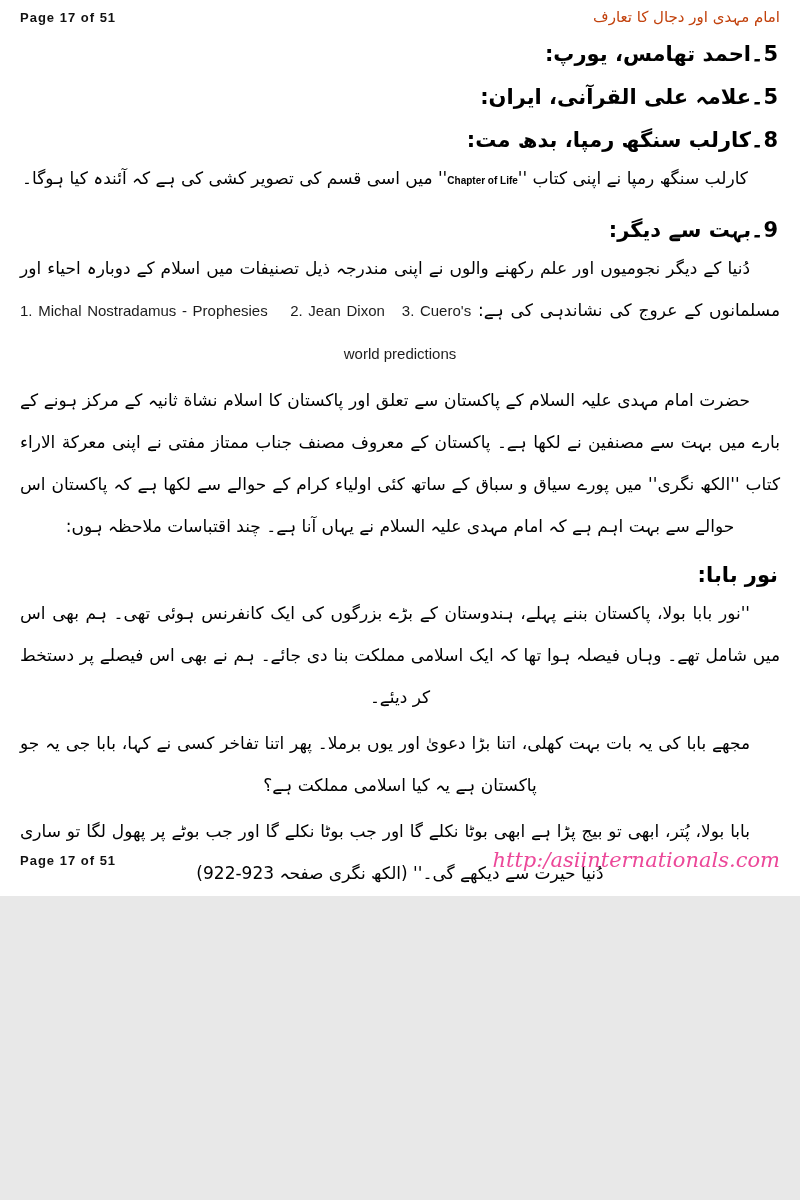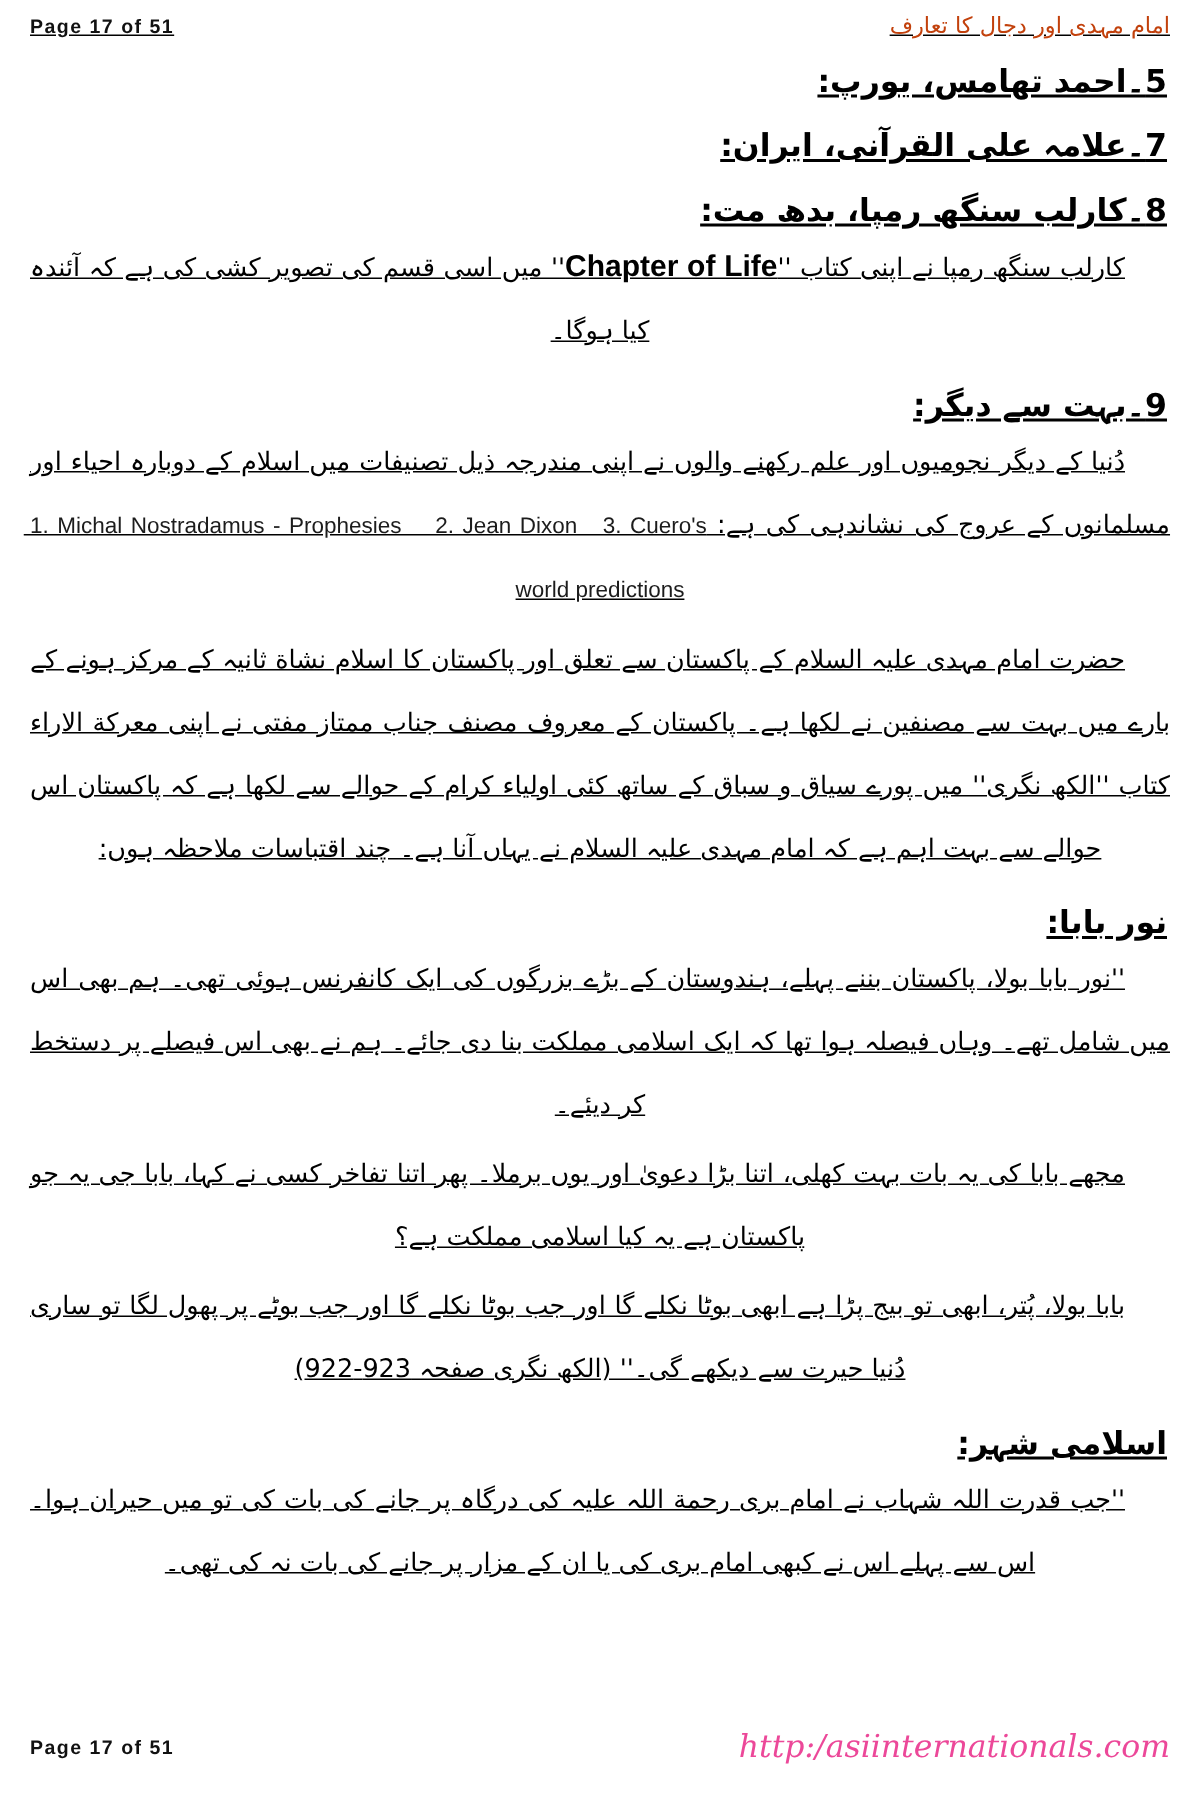--- a/index.html
+++ b/index.html
@@ -1,27 +1,26 @@
 <!DOCTYPE html>
 <html lang="ur"><head>
 <meta charset="utf-8">
 <style>
   html, body { margin: 0; padding: 0; background: #e8e8e8; }
   .page {
     position: relative;
     width: 800px;
-    height: 1200px;
+    height: 896px;
     margin: 0 auto;
     background: #ffffff;
     box-sizing: border-box;
     padding: 8px 20px 0 20px;
     overflow: hidden;
     font-family: "DejaVu Sans", sans-serif;
     color: #000000;
-    text-decoration: underline;
   }
   
   .topbar, .bottombar {
     display: flex;
     justify-content: space-between;
     align-items: baseline;
   }
   .page-label {
     font-family: "Liberation Sans", sans-serif;
     font-weight: bold;
@@ -70,21 +69,21 @@
     text-indent: 30px;
     margin: 0 0 4px 0;
   }
   .latin {
     direction: ltr;
     unicode-bidi: embed;
     font-family: "Liberation Sans", sans-serif;
     white-space: pre-wrap;
   }
   .latin-book {
-    font-size: 20px;
+    font-size: 10px;
     font-weight: bold;
     margin-top: 25px;
   }
   .latin-list {
     font-size: 15px;
     color: #1c1c1c;
   }
 </style>
 </head>
 <body>
@@ -93,21 +92,21 @@
 
   <div class="topbar">
     <span class="page-label">Page 17 of 51</span>
     <span class="doc-title" dir="rtl">امام مہدی اور دجال کا تعارف</span>
   </div>
 
   <div class="content">
 
     <h2 class="heading">5۔احمد تھامس، یورپ:</h2>
 
-    <h2 class="heading">7۔علامہ علی القرآنی، ایران:</h2>
+    <h2 class="heading">5۔علامہ علی القرآنی، ایران:</h2>
 
     <h2 class="heading">8۔کارلب سنگھ رمپا، بدھ مت:</h2>
     <p class="para"><span>کارلب سنگھ رمپا نے اپنی کتاب ''</span><span class="latin latin-book" dir="ltr">Chapter of Life</span><span>'' میں اسی قسم کی تصویر کشی کی ہے کہ آئندہ کیا ہوگا۔</span></p>
 
     <h2 class="heading">9۔بہت سے دیگر:</h2>
     <p class="para"><span>دُنیا کے دیگر نجومیوں اور علم رکھنے والوں نے اپنی مندرجہ ذیل تصنیفات میں اسلام کے دوبارہ احیاء اور مسلمانوں کے عروج کی نشاندہی کی ہے: </span><span class="latin latin-list" dir="ltr">1. Michal Nostradamus - Prophesies    2. Jean Dixon   3. Cuero's world predictions</span><span></span></p>
 
     <p class="para">حضرت امام مہدی علیہ السلام کے پاکستان سے تعلق اور پاکستان کا اسلام نشاة ثانیہ کے مرکز ہونے کے بارے میں بہت سے مصنفین نے لکھا ہے۔ پاکستان کے معروف مصنف جناب ممتاز مفتی نے اپنی معرکة الاراء کتاب ''الکھ نگری'' میں پورے سیاق و سباق کے ساتھ کئی اولیاء کرام کے حوالے سے لکھا ہے کہ پاکستان اس حوالے سے بہت اہم ہے کہ امام مہدی علیہ السلام نے یہاں آنا ہے۔ چند اقتباسات ملاحظہ ہوں:</p>
 
     <h2 class="heading">نور بابا:</h2>

